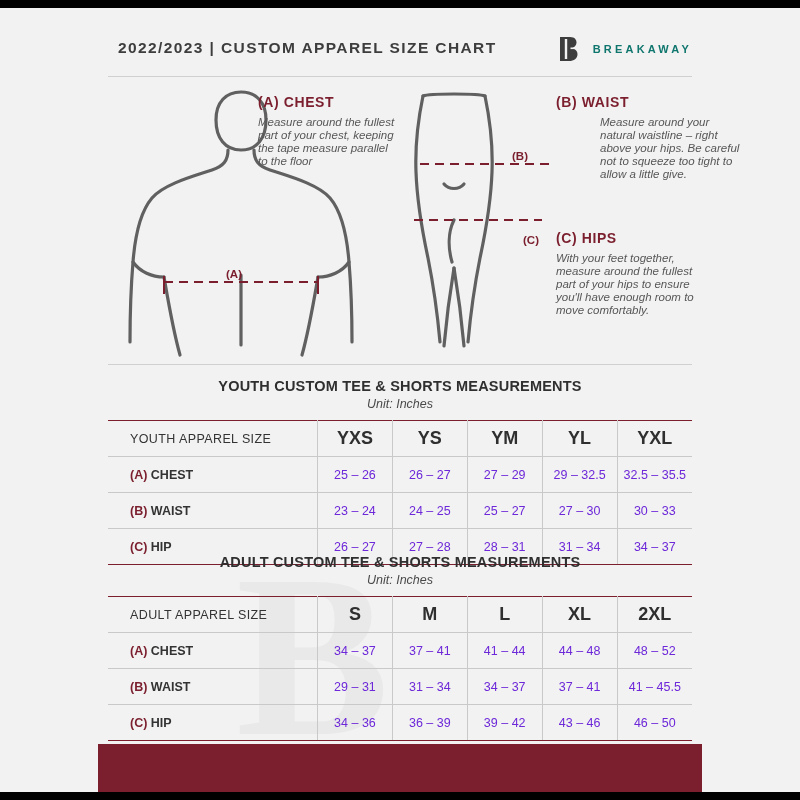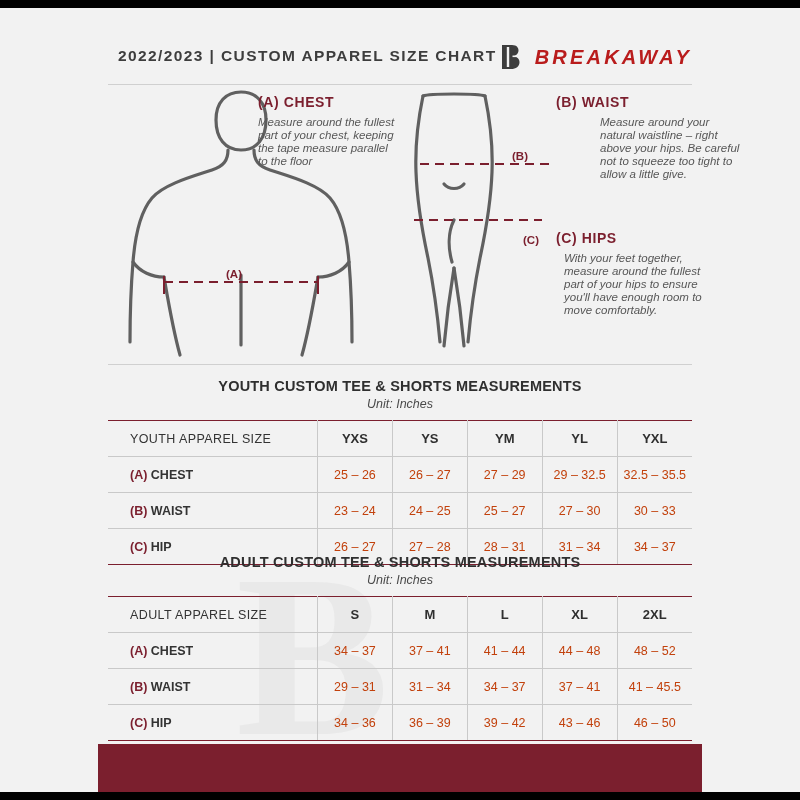--- a/index.html
+++ b/index.html
@@ -37,21 +37,21 @@
     font-size: 230px;
     font-weight: bold;
     color: #e9e9e9;
     line-height: 1;
     letter-spacing: -4px;
     user-select: none;
   }
   
   .header {
     position: absolute;
-    left: 0; top: 8px;
+    left: 0; top: 0;
     width: 800px;
     height: 70px;
   }
   .header-title {
     position: absolute;
     left: 118px;
     top: 31px;
     font-size: 15.5px;
     font-weight: bold;
     letter-spacing: 1.4px;
@@ -64,25 +64,24 @@
     display: flex;
     align-items: center;
     gap: 14px;
   }
   .brand-mark {
     width: 22px;
     height: 26px;
     position: relative;
   }
   .brand-name {
-    font-size: 20px;
+    font-size: 11px;
     font-weight: bold;
     letter-spacing: 3.2px;
-    color: #b91c1c;
-    font-style: italic;
+    color: #0f766e;
   }
   .hrule {
     position: absolute;
     left: 108px;
     width: 584px;
     height: 1px;
     background: #d0d0d0;
   }
   
   .fig {
@@ -124,21 +123,21 @@
   table {
     border-collapse: collapse;
     width: 584px;
     table-layout: fixed;
   }
   table td, table th {
     border: 1px solid #c9c9c9;
     height: 33px;
     text-align: center;
     font-size: 12.5px;
-    color: #c2410c;
+    color: #6d28d9;
     font-weight: normal;
   }
   table tr:first-child th, table tr:first-child td {
     border-top: 1px solid #7b1f2e;
   }
   table tr:last-child td {
     border-bottom: 1px solid #7b1f2e;
   }
   table td:first-child, table th:first-child {
     border-left: none;
@@ -149,21 +148,21 @@
   table td:last-child, table th:last-child {
     border-right: none;
   }
   .hdr-label {
     font-size: 12.5px;
     letter-spacing: 0.4px;
     color: #333;
   }
   .hdr-size {
     font-weight: bold;
-    font-size: 13px;
+    font-size: 18px;
     color: #2f2f2f;
   }
   .rowlabel { font-weight: bold; color: #333; }
   .rowlabel .tag { color: #7b1f2e; }
   .footer-bar {
     position: absolute;
     left: 98px;
     top: 736px;
     width: 604px;
     height: 48px;
@@ -238,21 +237,21 @@
       </svg>
     </div>
 
     <div class="callout-title" style="left:258px; top:86px;">(A) CHEST</div>
     <div class="callout-body" style="left:258px; top:108px;">Measure around the fullest part of your chest, keeping the tape measure parallel to the floor</div>
 
     <div class="callout-title" style="left:556px; top:86px;">(B) WAIST</div>
     <div class="callout-body" style="left:556px; top:108px;margin-left:44px;">Measure around your natural waistline – right above your hips. Be careful not to squeeze too tight to allow a little give.</div>
 
     <div class="callout-title" style="left:556px; top:222px;">(C) HIPS</div>
-    <div class="callout-body" style="left:556px; top:244px;margin-left:8px;">With your feet together, measure around the fullest part of your hips to ensure you'll have enough room to move comfortably.</div>
+    <div class="callout-body" style="left:556px; top:244px;">With your feet together, measure around the fullest part of your hips to ensure you'll have enough room to move comfortably.</div>
 
     <div class="hrule" style="top:356px;"></div>
 
     <div class="table-block" style="top:370px;">
       <div class="table-title">YOUTH CUSTOM TEE &amp; SHORTS MEASUREMENTS</div>
       <div class="table-sub">Unit: Inches</div>
       <table>
         <tbody>
             <tr>
           <th class="hdr-label">YOUTH APPAREL SIZE</th>

